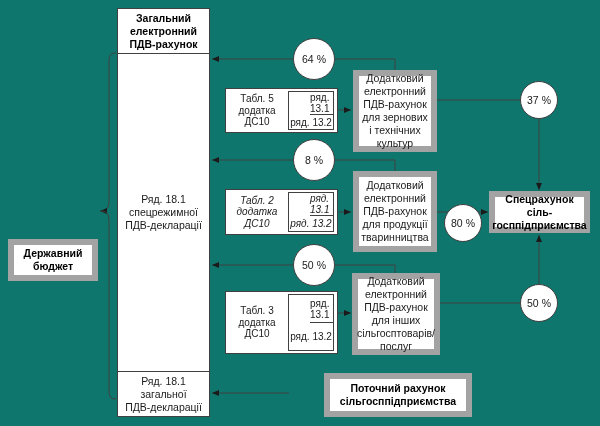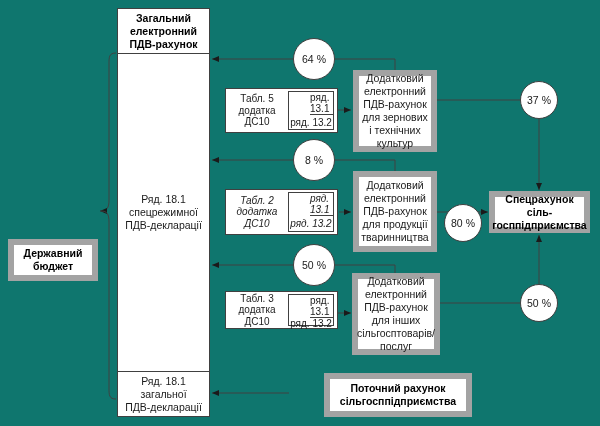--- a/index.html
+++ b/index.html
@@ -137,21 +137,21 @@
   </div>
   <div class="tbl" style="left:225px;top:189px;font-style:italic;">
     <div class="tbl-label">Табл. 2
 додатка
 ДС10</div>
     <div class="tbl-rows">
       <div class="tbl-row first">ряд. 13.1</div>
       <div class="tbl-row">ряд. 13.2</div>
     </div>
   </div>
-  <div class="tbl" style="left:225px;top:291px;height:38px;">
+  <div class="tbl" style="left:225px;top:291px;height:63px;">
     <div class="tbl-label">Табл. 3
 додатка
 ДС10</div>
     <div class="tbl-rows">
       <div class="tbl-row first">ряд. 13.1</div>
       <div class="tbl-row">ряд. 13.2</div>
     </div>
   </div>
 
   <div class="pct big" style="left:293px;top:38px;">64 %</div>

